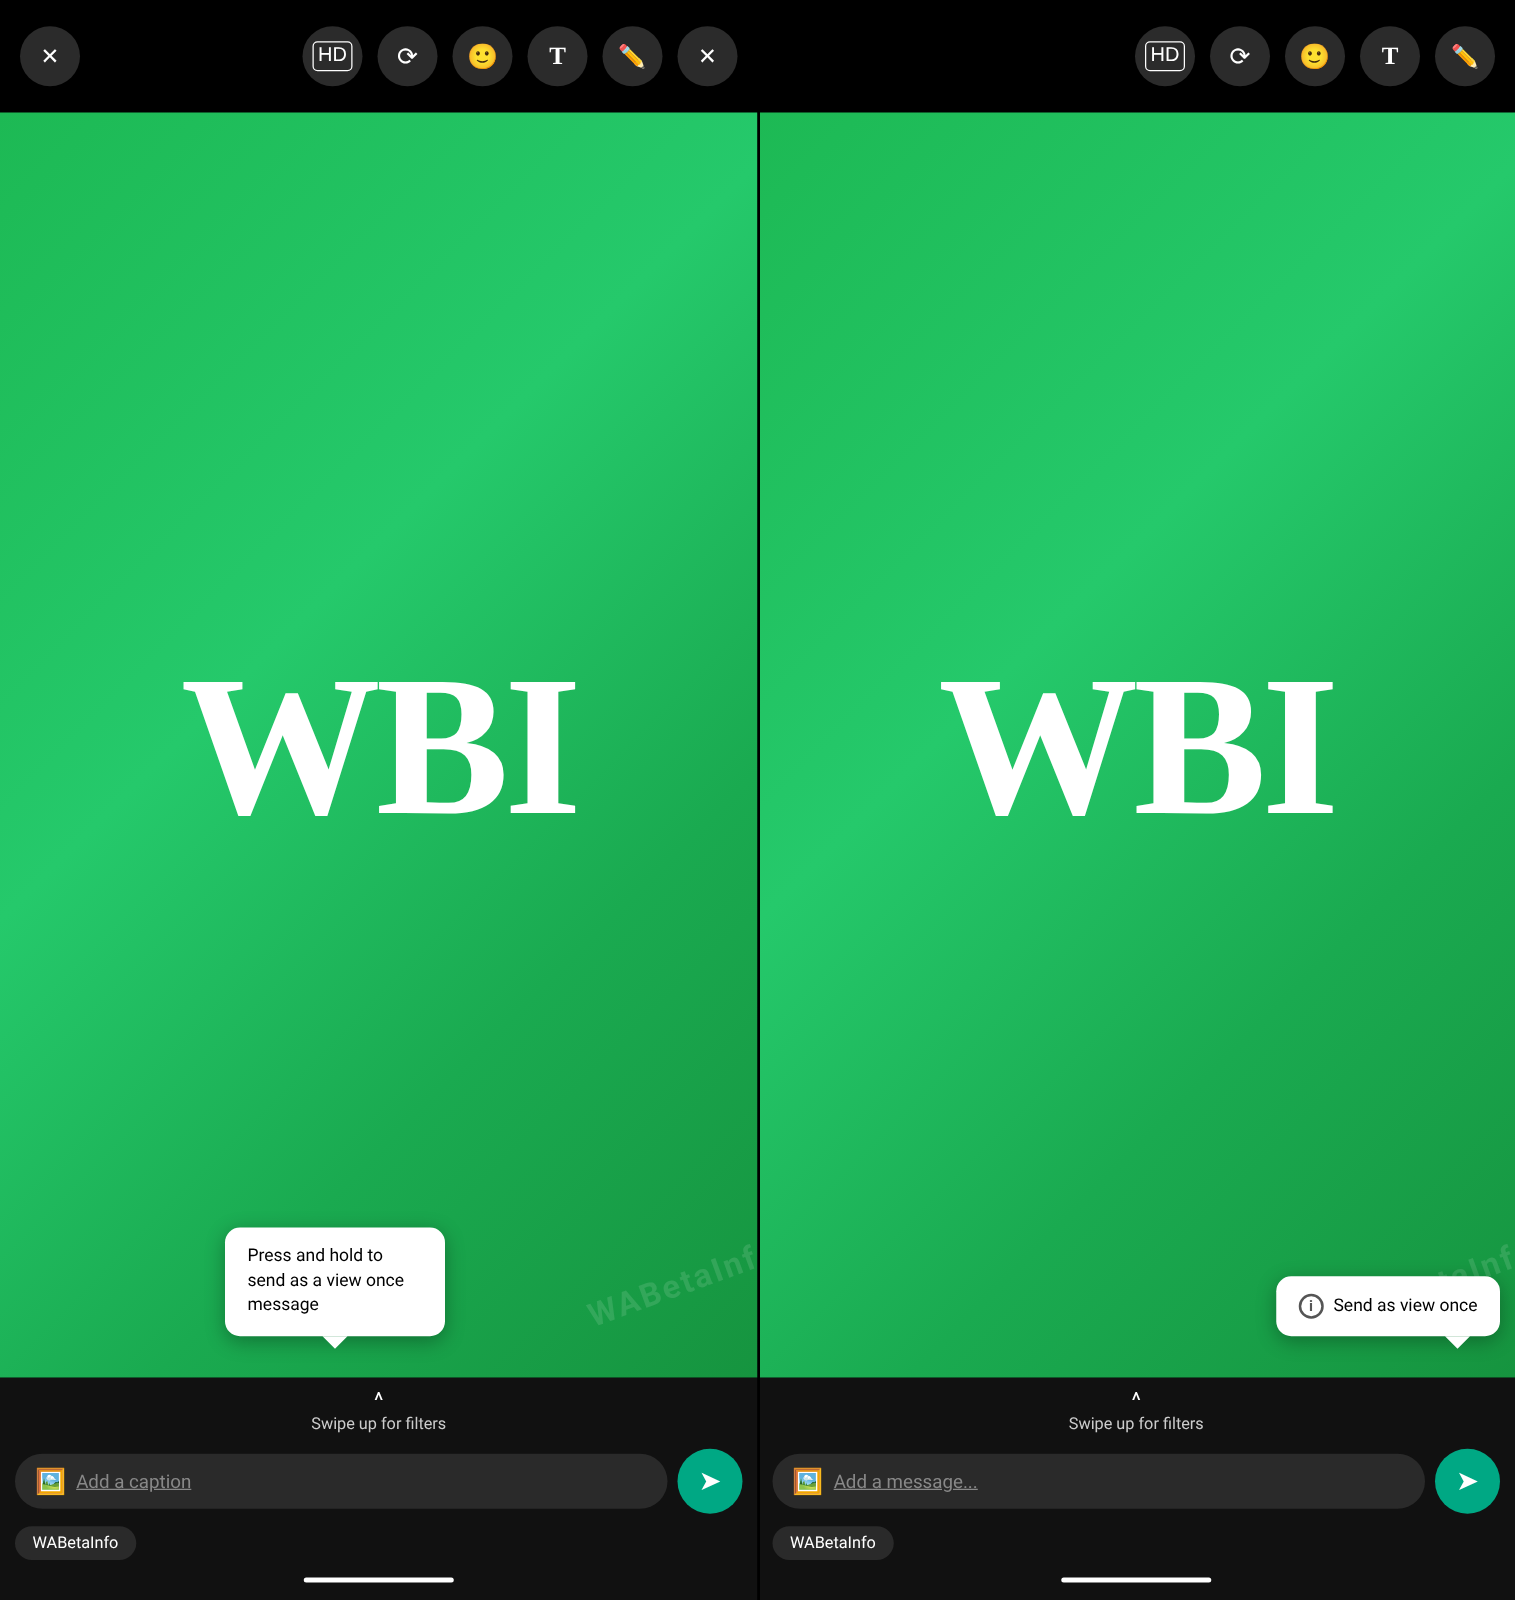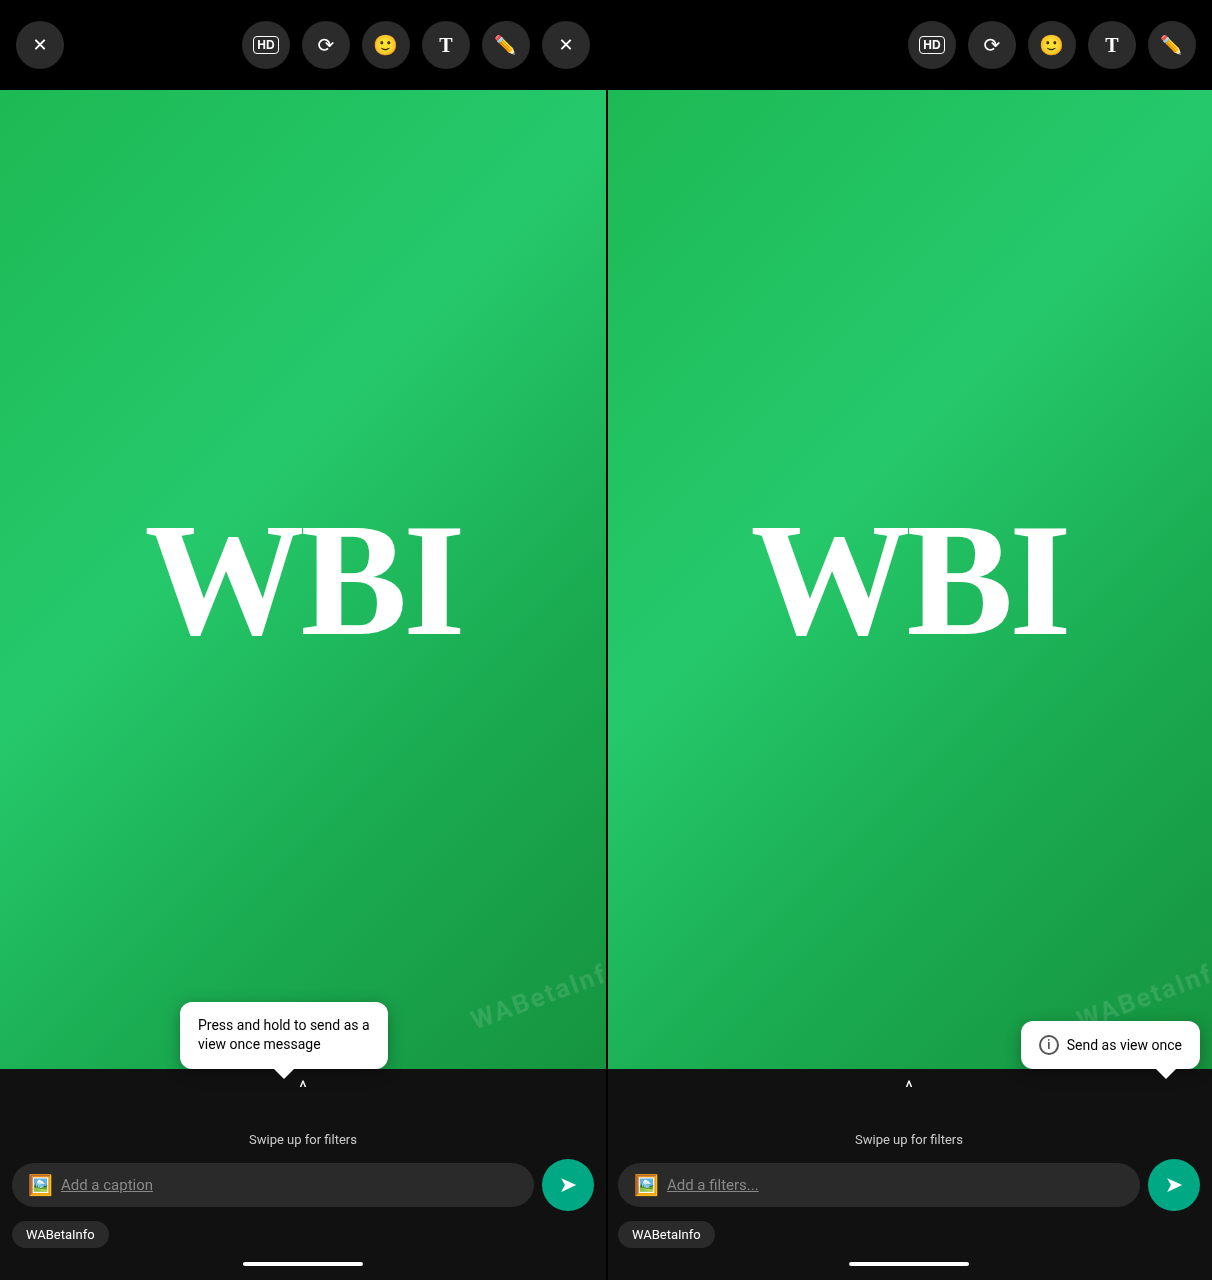--- a/index.html
+++ b/index.html
@@ -95,21 +95,20 @@
 
     .swipe-arrow {
       color: #fff;
       font-size: 18px;
       line-height: 1;
     }
 
     .swipe-text {
       color: #ccc;
       font-size: 13px;
-      margin-top: 33px;
     }
 
     
     .caption-row {
       display: flex;
       align-items: center;
       padding: 6px 12px;
       gap: 8px;
     }
 
@@ -188,21 +187,21 @@
       bottom: 0;
       z-index: 10;
     }
 
     
     .tooltip-press {
       position: absolute;
       background: #fff;
       border-radius: 12px;
       padding: 14px 18px;
-      width: 208px;
+      width: 176px;
       font-size: 14px;
       color: #000;
       line-height: 1.4;
       bottom: 148px;
       left: 180px;
       z-index: 20;
       box-shadow: 0 4px 16px rgba(0,0,0,0.3);
     }
 
     .tooltip-press::after {
@@ -253,22 +252,22 @@
       align-items: center;
       justify-content: center;
       font-size: 12px;
       color: #555;
       font-weight: bold;
       flex-shrink: 0;
     }
 
     
     .hd-badge {
-      font-size: 12px;
-      font-weight: bold;
+      font-size: 16px;
+      font-weight: normal;
       letter-spacing: 0px;
       border: 1.5px solid #fff;
       border-radius: 4px;
       padding: 1px 3px;
       color: #fff;
       line-height: 1.2;
     }
 
     
     .wm-overlay {
@@ -392,21 +391,21 @@
 
     <div class="bottom-area">
       <div class="swipe-hint">
         <span class="swipe-arrow">^</span>
         <span class="swipe-text">Swipe up for filters</span>
       </div>
 
       <div class="caption-row" style="position:relative;">
         <div class="caption-input">
           <span class="caption-icon">🖼️</span>
-          <span class="caption-placeholder">Add a filters...</span>
+          <span class="caption-placeholder">Add a message...</span>
         </div>
         <button class="send-btn">
           <span class="send-icon">➤</span>
         </button>
 
         <div class="tooltip-viewonce">
           <div class="info-icon-circle">
             <span>i</span>
           </div>
           <span>Send as view once</span>

